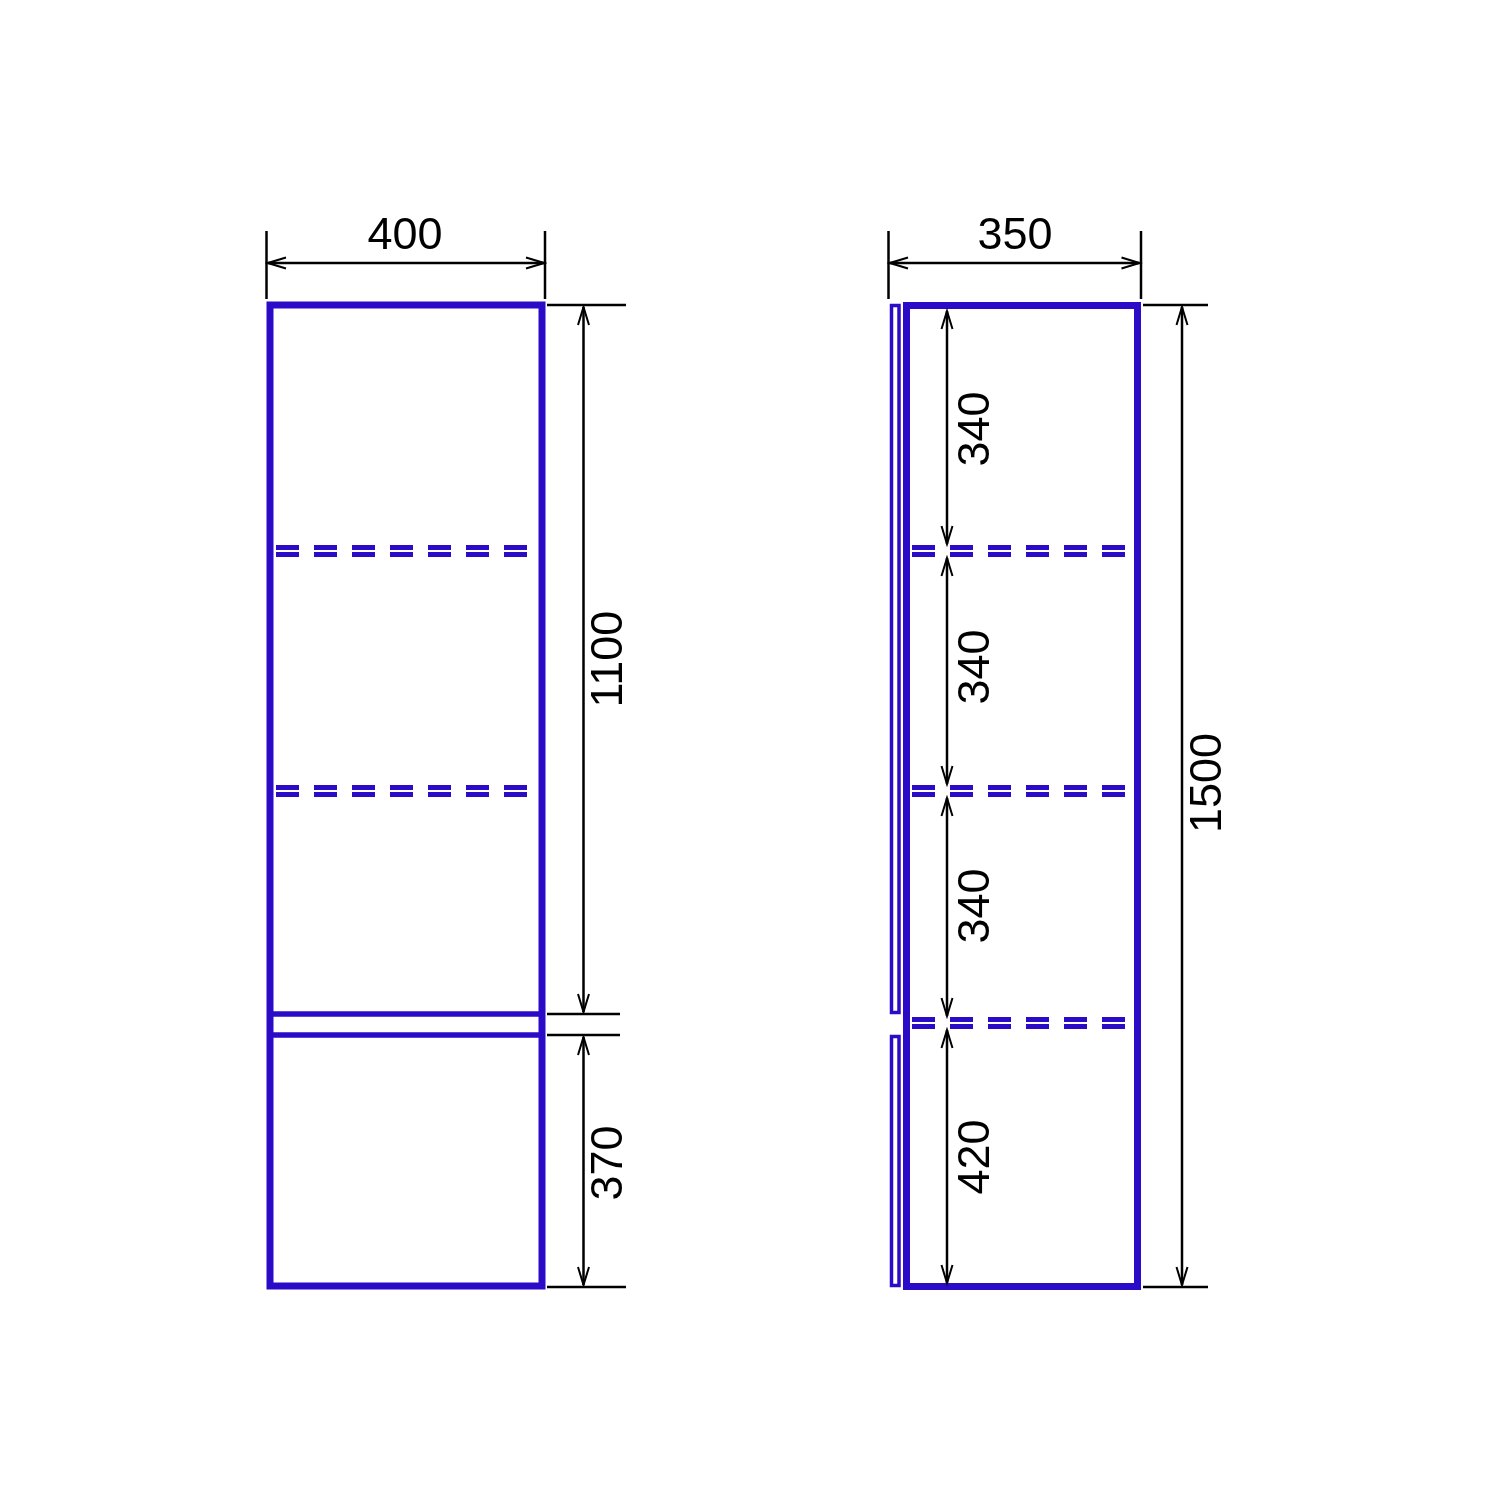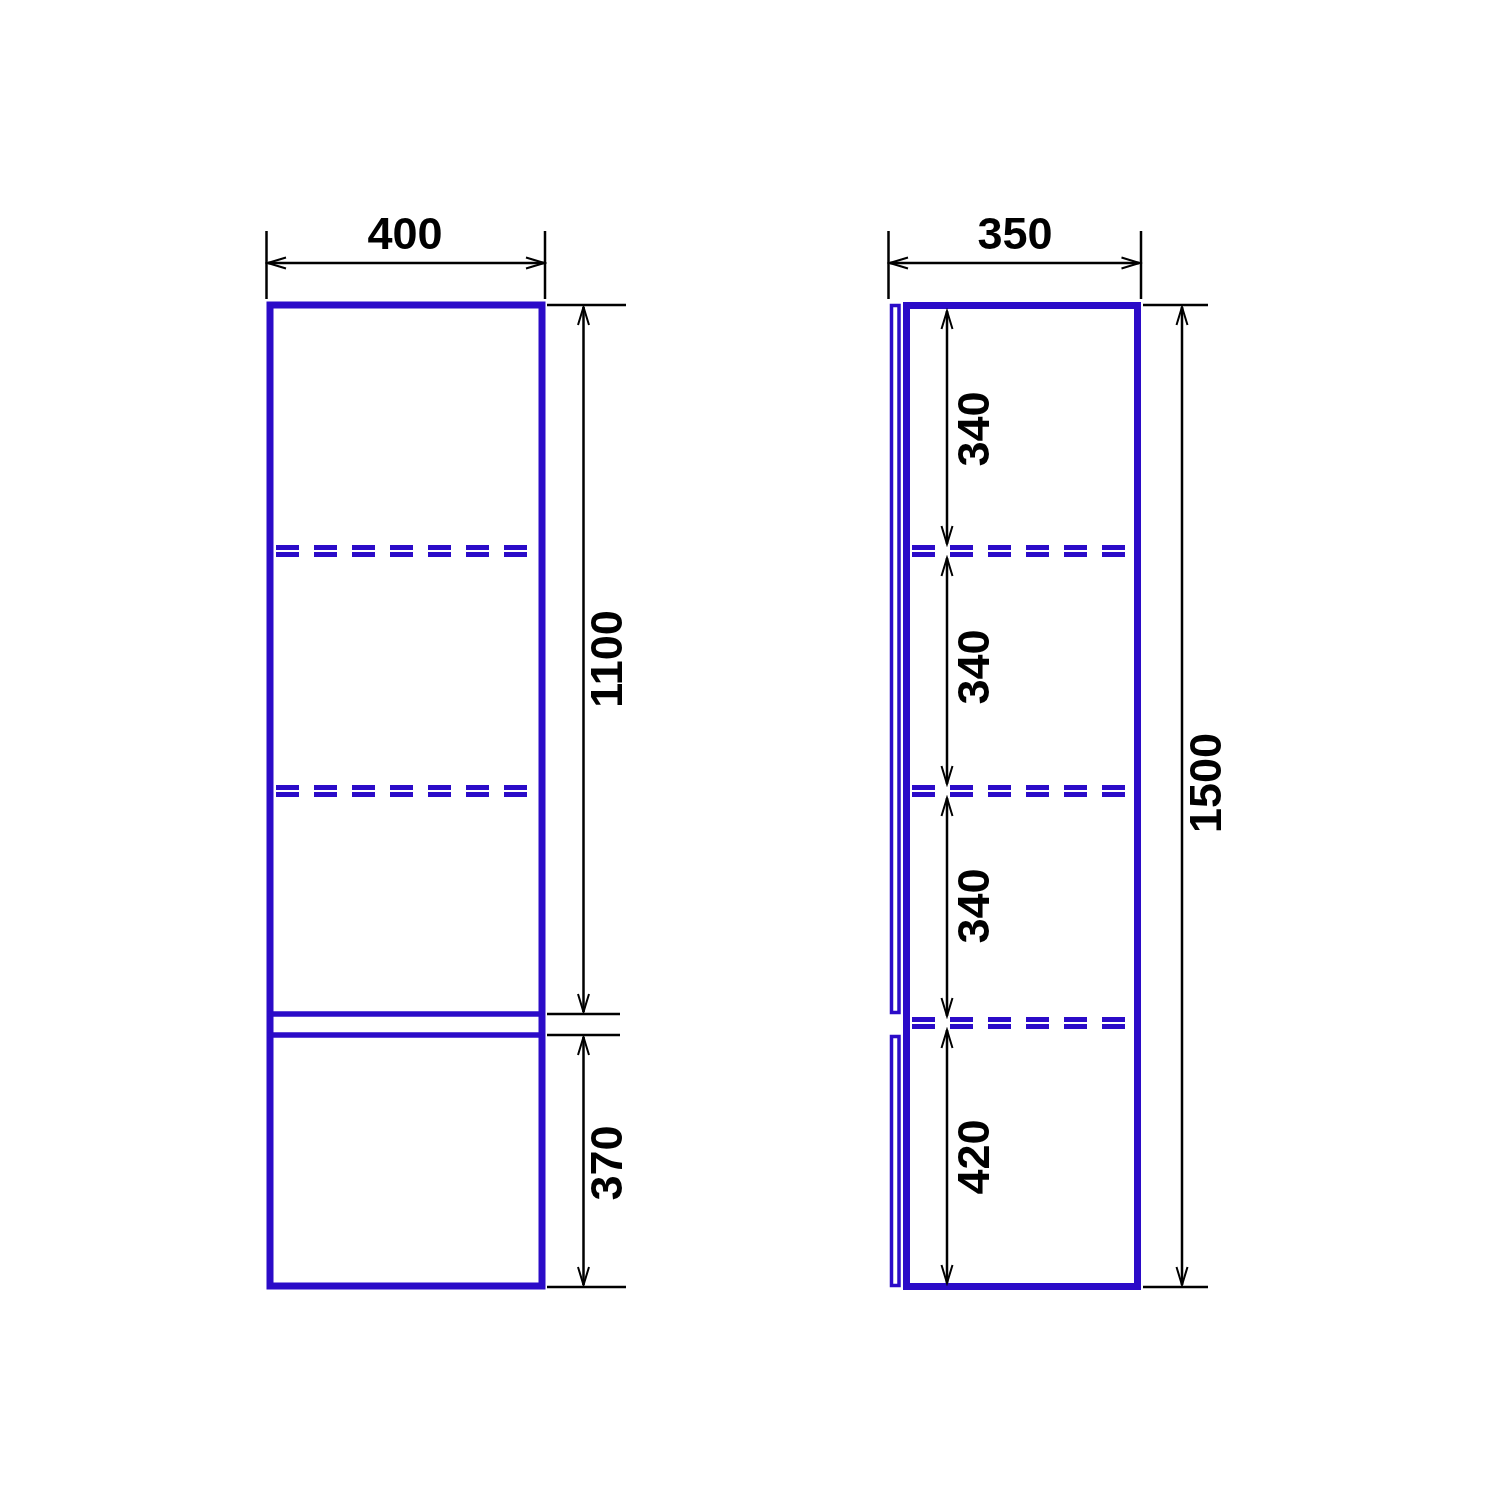--- a/index.html
+++ b/index.html
@@ -9,21 +9,20 @@
     width: 1500px;
     height: 1500px;
     font-family: "Liberation Sans", sans-serif;
   }
   .page {
     width: 1500px;
     height: 1500px;
     background: #ffffff;
     position: relative;
     overflow: hidden;
-    font-weight: bold;
   }
   svg { display: block; }
   .dim-text {
     font-family: "Liberation Sans", sans-serif;
     font-size: 45px;
     fill: #000000;
   }
   .cab { stroke: #2B0BC8; fill: none; }
   .dimline { stroke: #000000; stroke-width: 2.5; fill: none; }
   .extline { stroke: #000000; stroke-width: 2.5; fill: none; }

